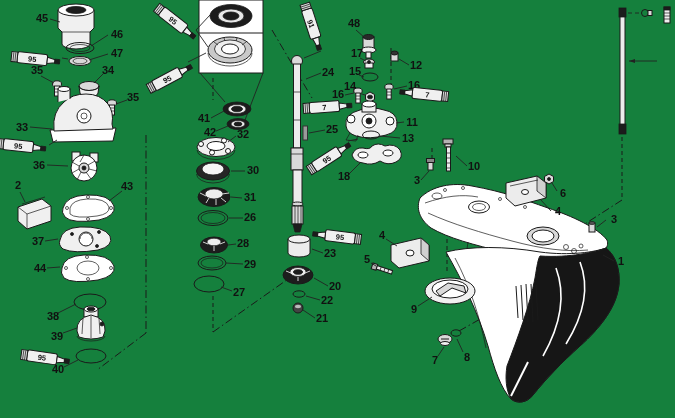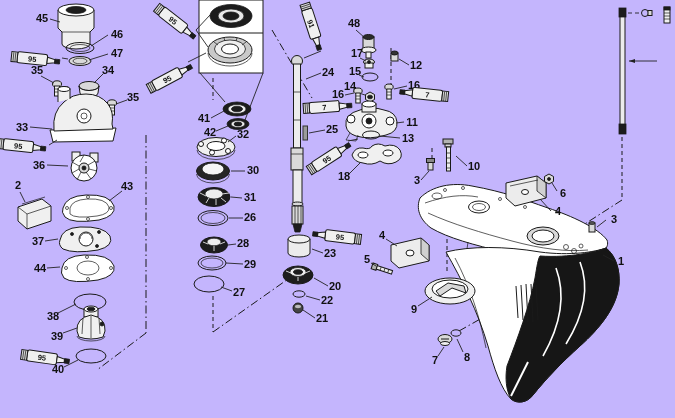--- a/index.html
+++ b/index.html
@@ -1,16 +1,16 @@
 <!DOCTYPE html>
 <html><head>
 <meta charset="utf-8">
 <style>
   html,body{margin:0;padding:0;background:#fff;}
-  #stage{position:relative;width:675px;height:418px;background:#c4b5fd;overflow:hidden;}
+  #stage{position:relative;width:675px;height:418px;background:#15803d;overflow:hidden;}
   svg{position:absolute;left:0;top:0;}
   .ln{fill:none;stroke:#1a1a1a;stroke-width:1;}
   .lt{fill:none;stroke:#1a1a1a;stroke-width:0.7;}
   .ld{fill:none;stroke:#222;stroke-width:0.9;}
   .f0{fill:#ffffff;stroke:#1a1a1a;stroke-width:1;}
   .f1{fill:#f0f0f0;stroke:#1a1a1a;stroke-width:1;}
   .f2{fill:#d9d9d9;stroke:#1a1a1a;stroke-width:1;}
   .f3{fill:#b3b3b3;stroke:#1a1a1a;stroke-width:1;}
   .dk{fill:#1c1c1c;stroke:#1a1a1a;stroke-width:0.8;}
   .dkfill{fill:#161616;stroke:#1a1a1a;stroke-width:1;}

